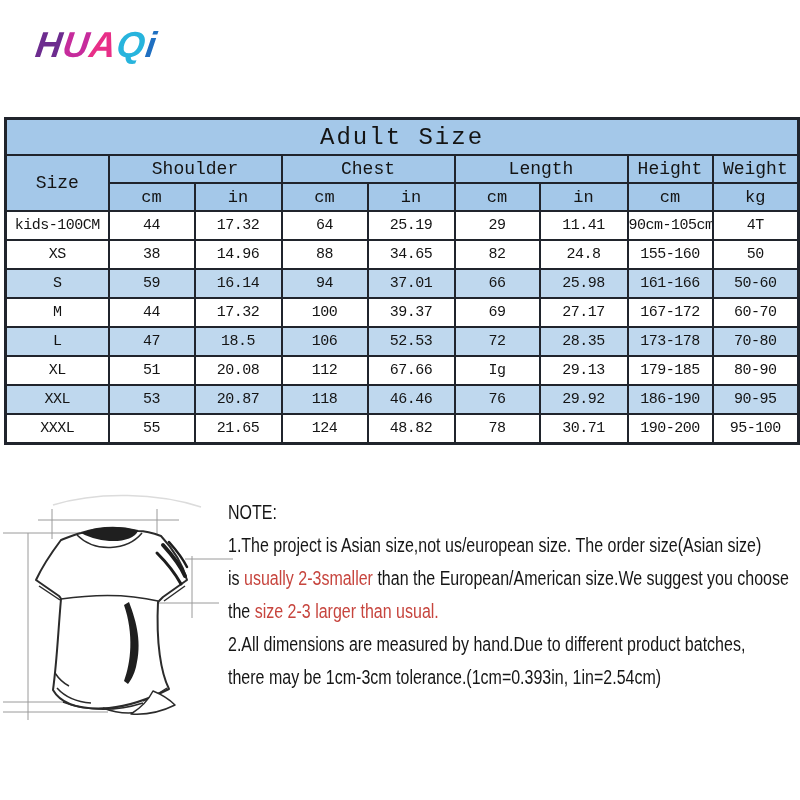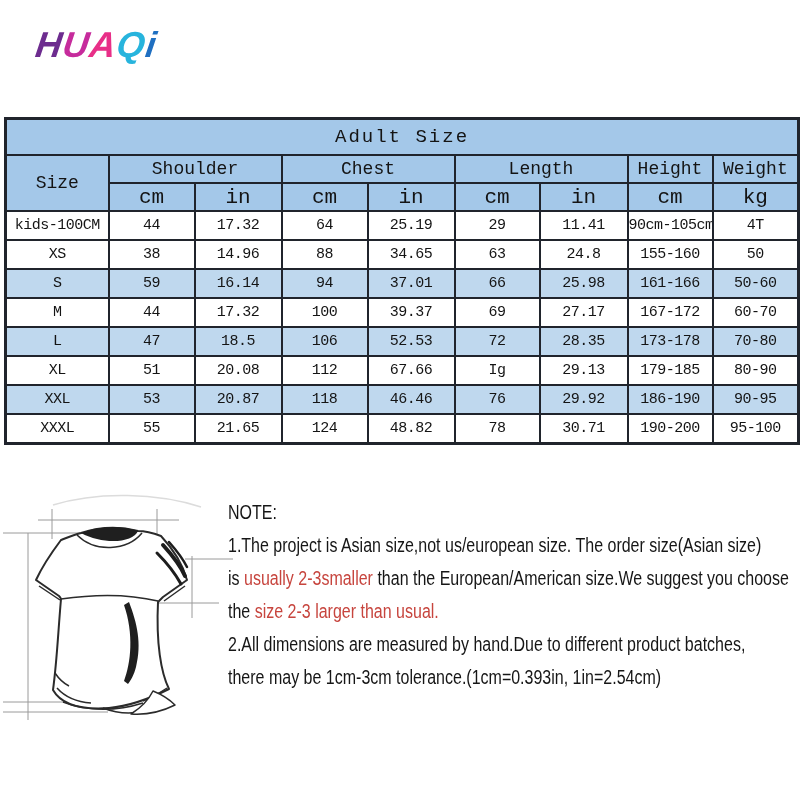--- a/index.html
+++ b/index.html
@@ -28,24 +28,24 @@
     border-collapse:collapse;table-layout:fixed;
     font-family:"Liberation Mono","DejaVu Sans Mono",monospace;
     color:var(--text);
     border:3px solid var(--border);
   }
   .size-chart th,.size-chart td{
     border:2px solid var(--border);
     text-align:center;vertical-align:middle;
     padding:0;font-weight:normal;white-space:nowrap;overflow:hidden;
   }
-  .title-cell{background:var(--header-bg);font-size:19px;height:34px;letter-spacing:2px;}
+  .title-cell{background:var(--header-bg);font-size:24px;height:34px;letter-spacing:2px;}
   .size-head{background:var(--header-bg);font-size:18px;}
   .group-cell{background:var(--header-bg);font-size:18px;height:26px;}
-  .unit-cell{background:var(--header-bg);font-size:21px;height:26px;}
+  .unit-cell{background:var(--header-bg);font-size:17px;height:26px;}
   .size-chart tbody td{height:27px;font-size:15px;letter-spacing:-0.5px;background:#ffffff;}
   .size-chart tbody tr.shaded td{background:var(--row-shaded);}
 
   
   .note{
     position:absolute;left:228px;top:496px;width:715px;
     transform:scaleX(0.8);transform-origin:0 0;
     font-size:20px;line-height:33px;color:#161616;
   }
   .note .red{color:var(--red);}
@@ -107,21 +107,21 @@
           <td>11.41</td>
           <td>90cm-105cm</td>
           <td>4T</td>
         </tr>
         <tr>
           <td>XS</td>
           <td>38</td>
           <td>14.96</td>
           <td>88</td>
           <td>34.65</td>
-          <td>63</td>
+          <td>82</td>
           <td>24.8</td>
           <td>155-160</td>
           <td>50</td>
         </tr>
         <tr class="shaded">
           <td>S</td>
           <td>59</td>
           <td>16.14</td>
           <td>94</td>
           <td>37.01</td>

